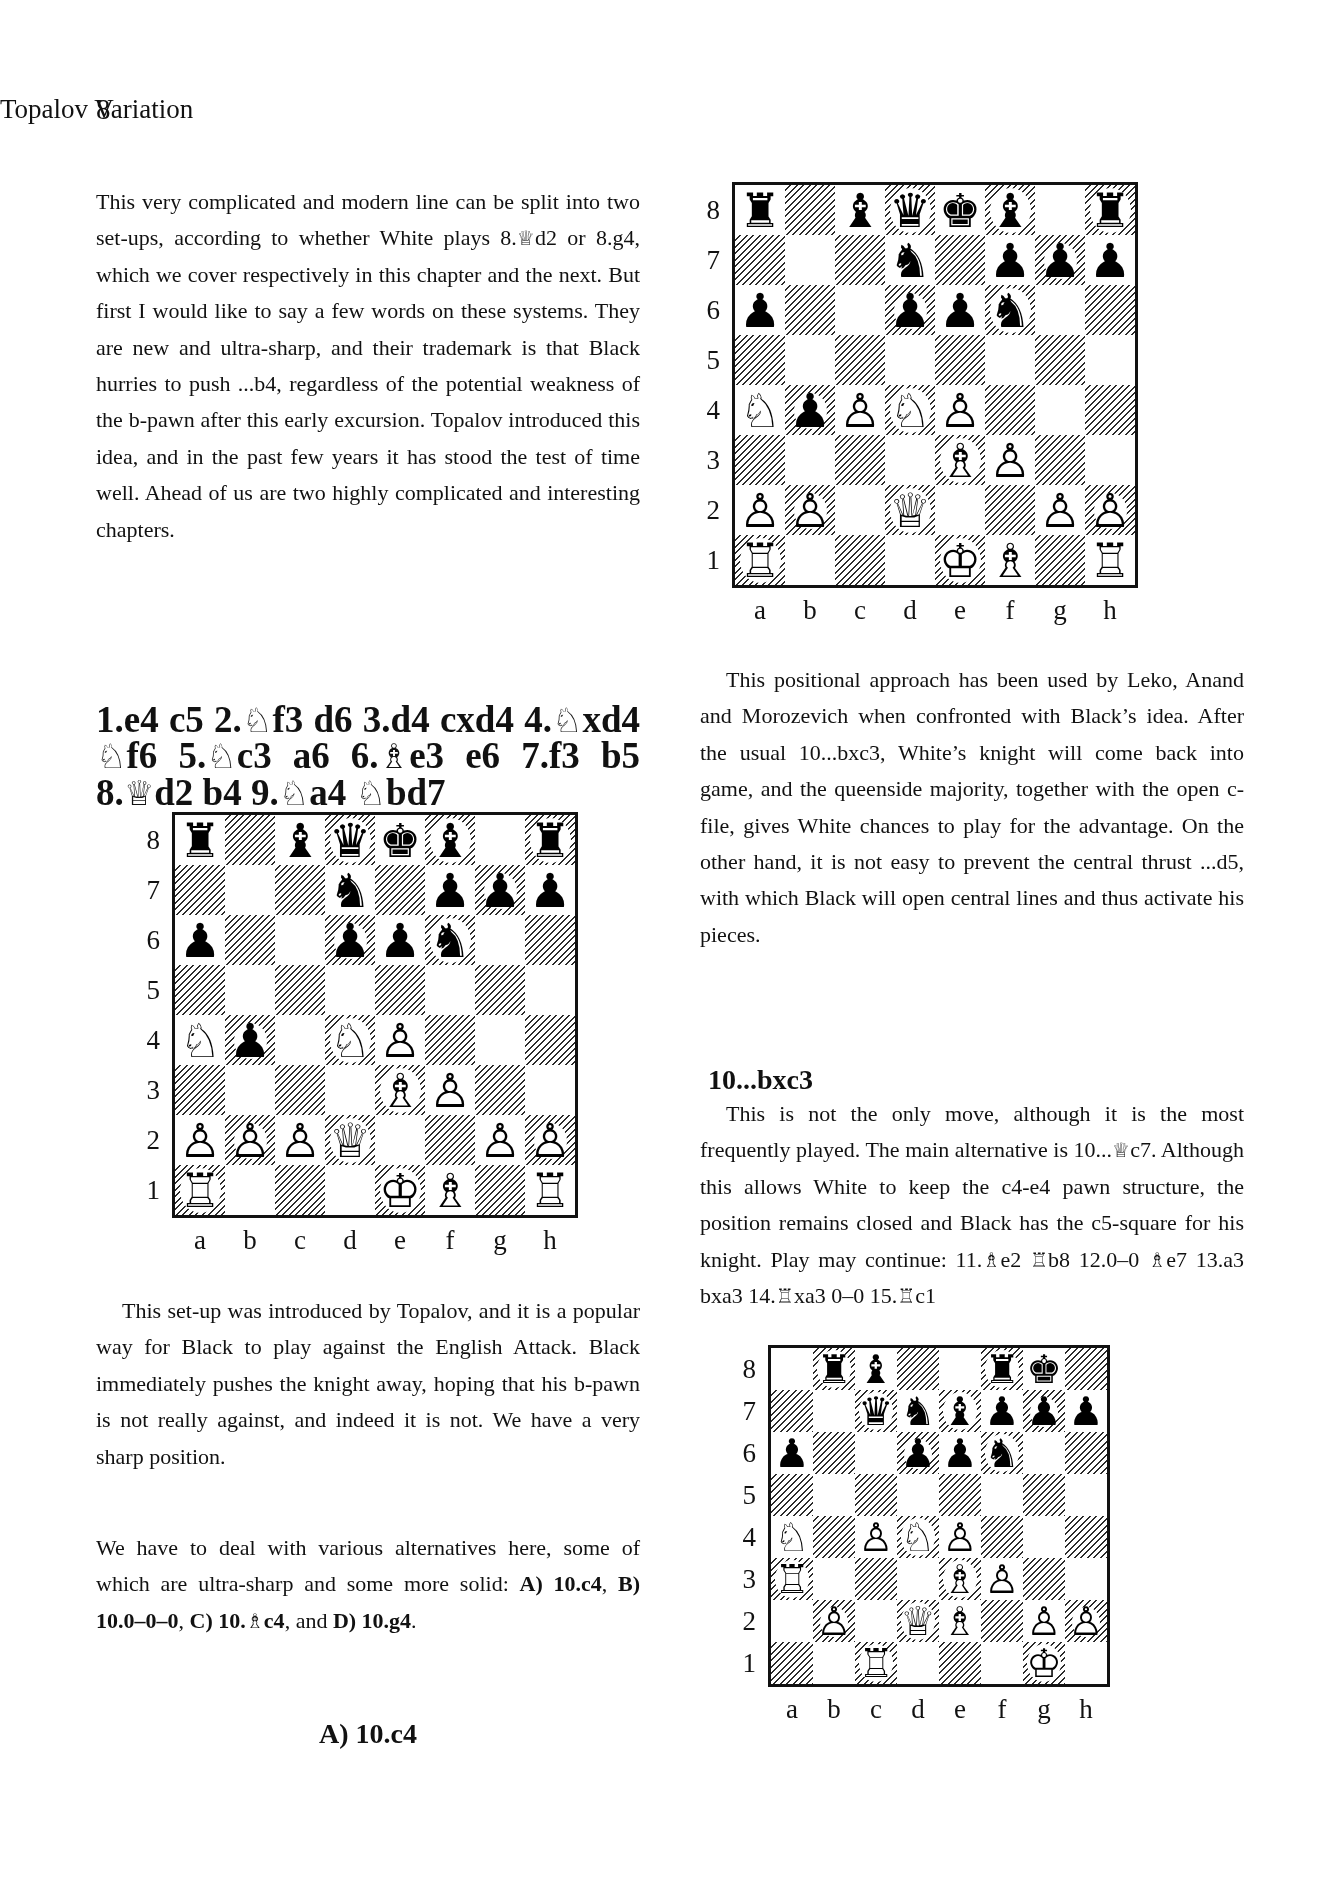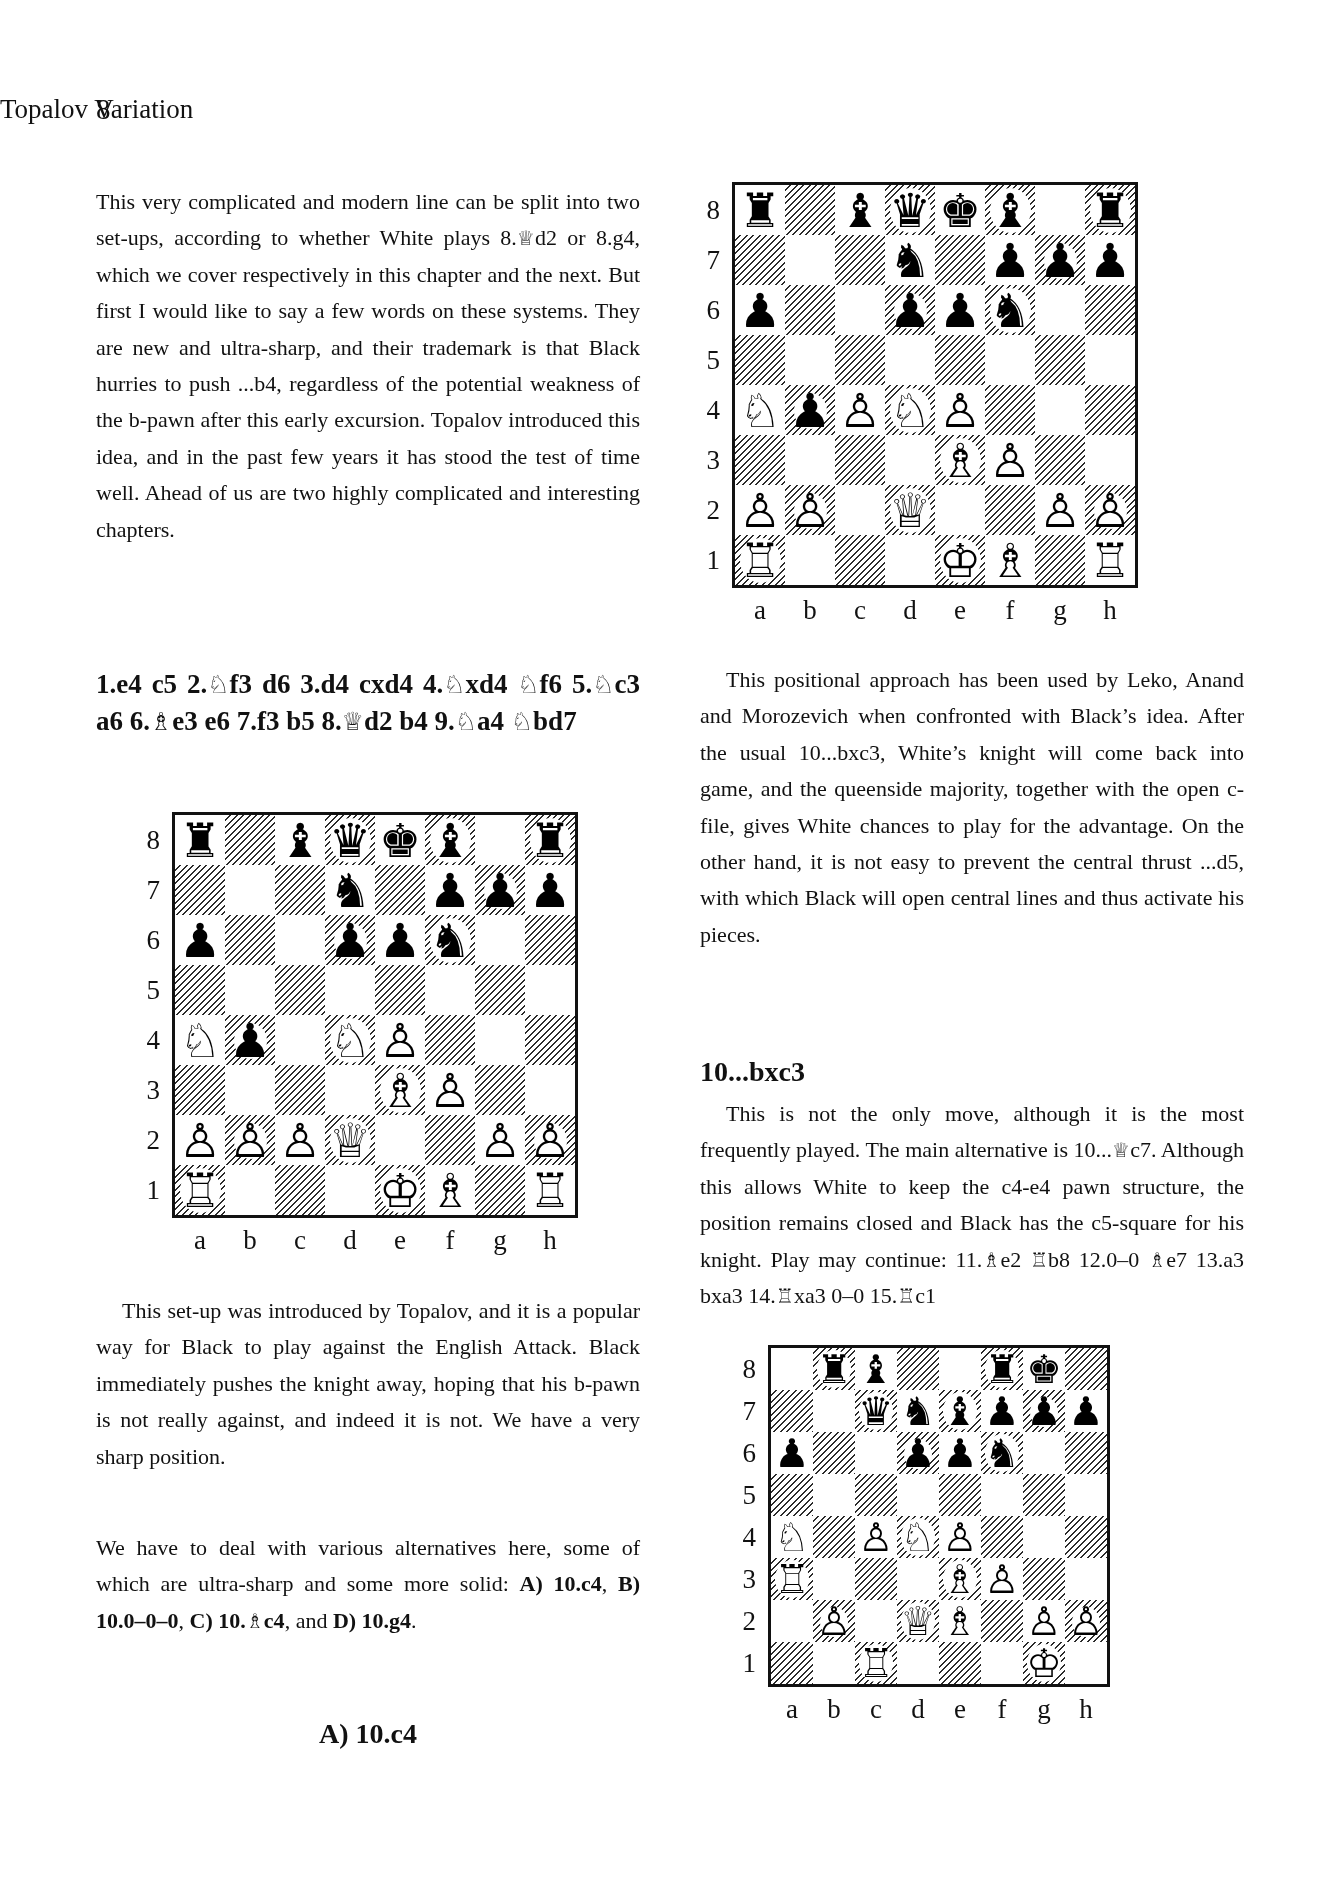--- a/index.html
+++ b/index.html
@@ -21,27 +21,27 @@
     text-align:left;font-size:27px;line-height:34px;
   }
   .para{
     position:absolute;width:544px;margin:0;
     font-size:22px;line-height:36.4px;
     text-align:justify;
   }
   .para.indent{text-indent:26px;}
   .b{font-weight:bold;}
   .fig{font-family:"DejaVu Sans", sans-serif;font-size:0.92em;}
-  .moves{font-weight:bold;font-size:27px;}
+  .moves{font-weight:bold;font-size:37px;margin-top:36px;}
   .heading-center{
     position:absolute;left:96px;top:1718px;width:544px;margin:0;
     font-size:28px;font-weight:bold;text-align:center;
   }
   .subheading{
-    position:absolute;left:700px;top:1056px;width:544px;margin:0;
+    position:absolute;left:700px;top:1056px;width:544px;margin:8px;
     font-size:28px;font-weight:bold;text-align:left;
   }
   
   .diagram{position:absolute;display:flex;margin:0;}
   .ranks{
     display:flex;flex-direction:column;
     width:30px;margin-right:12px;padding-top:3px;
     font-size:27px;
   }
   .ranks span{

